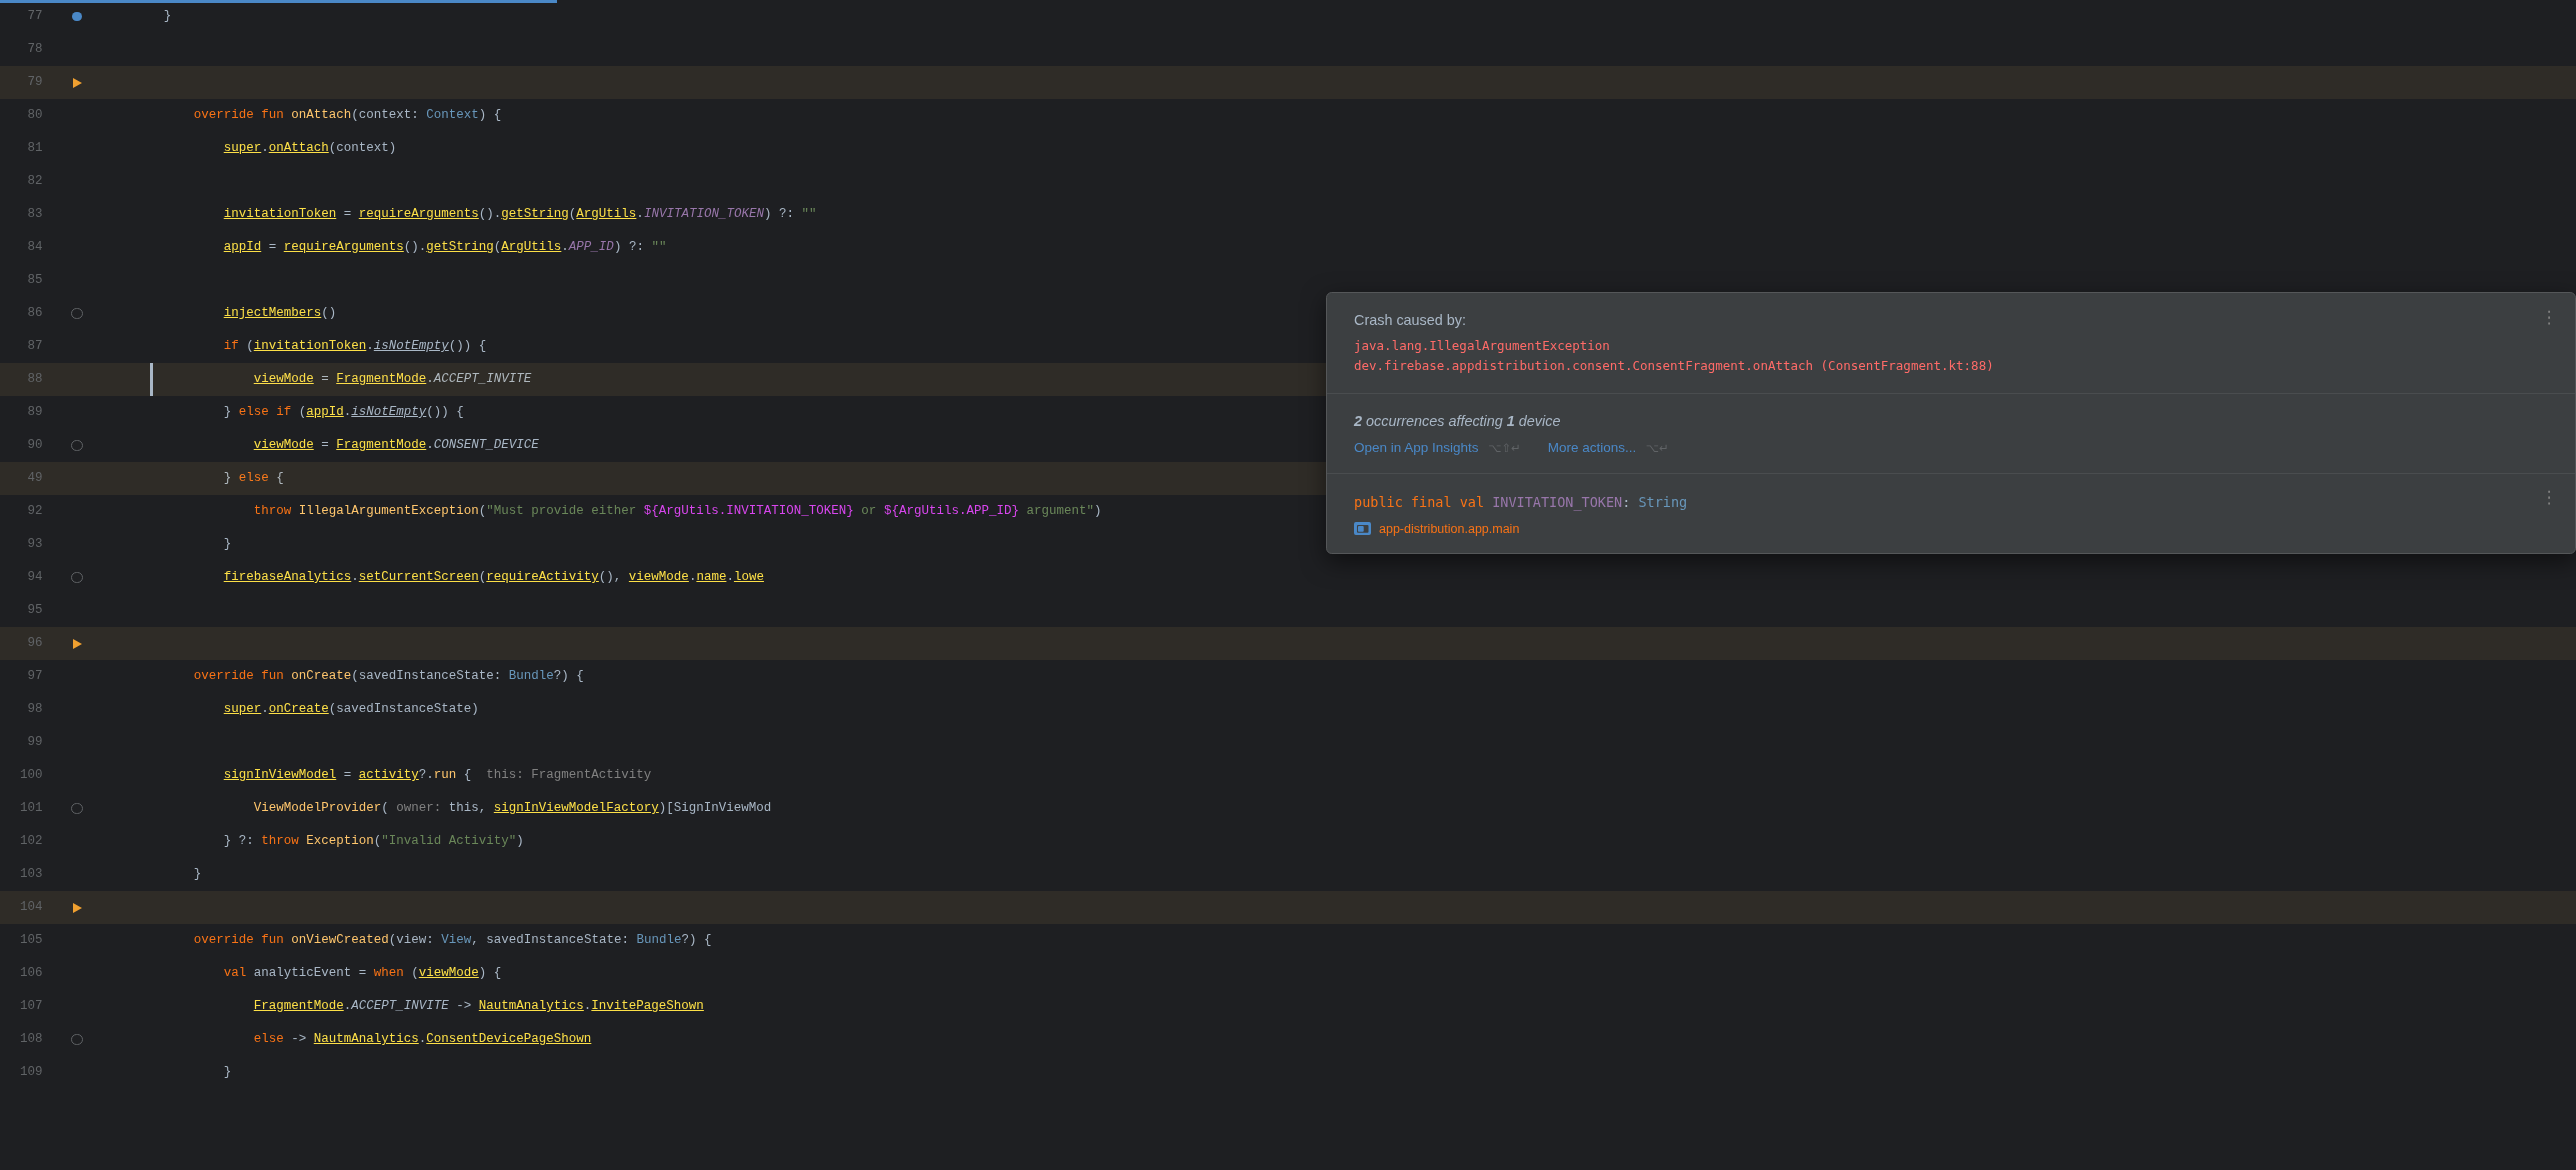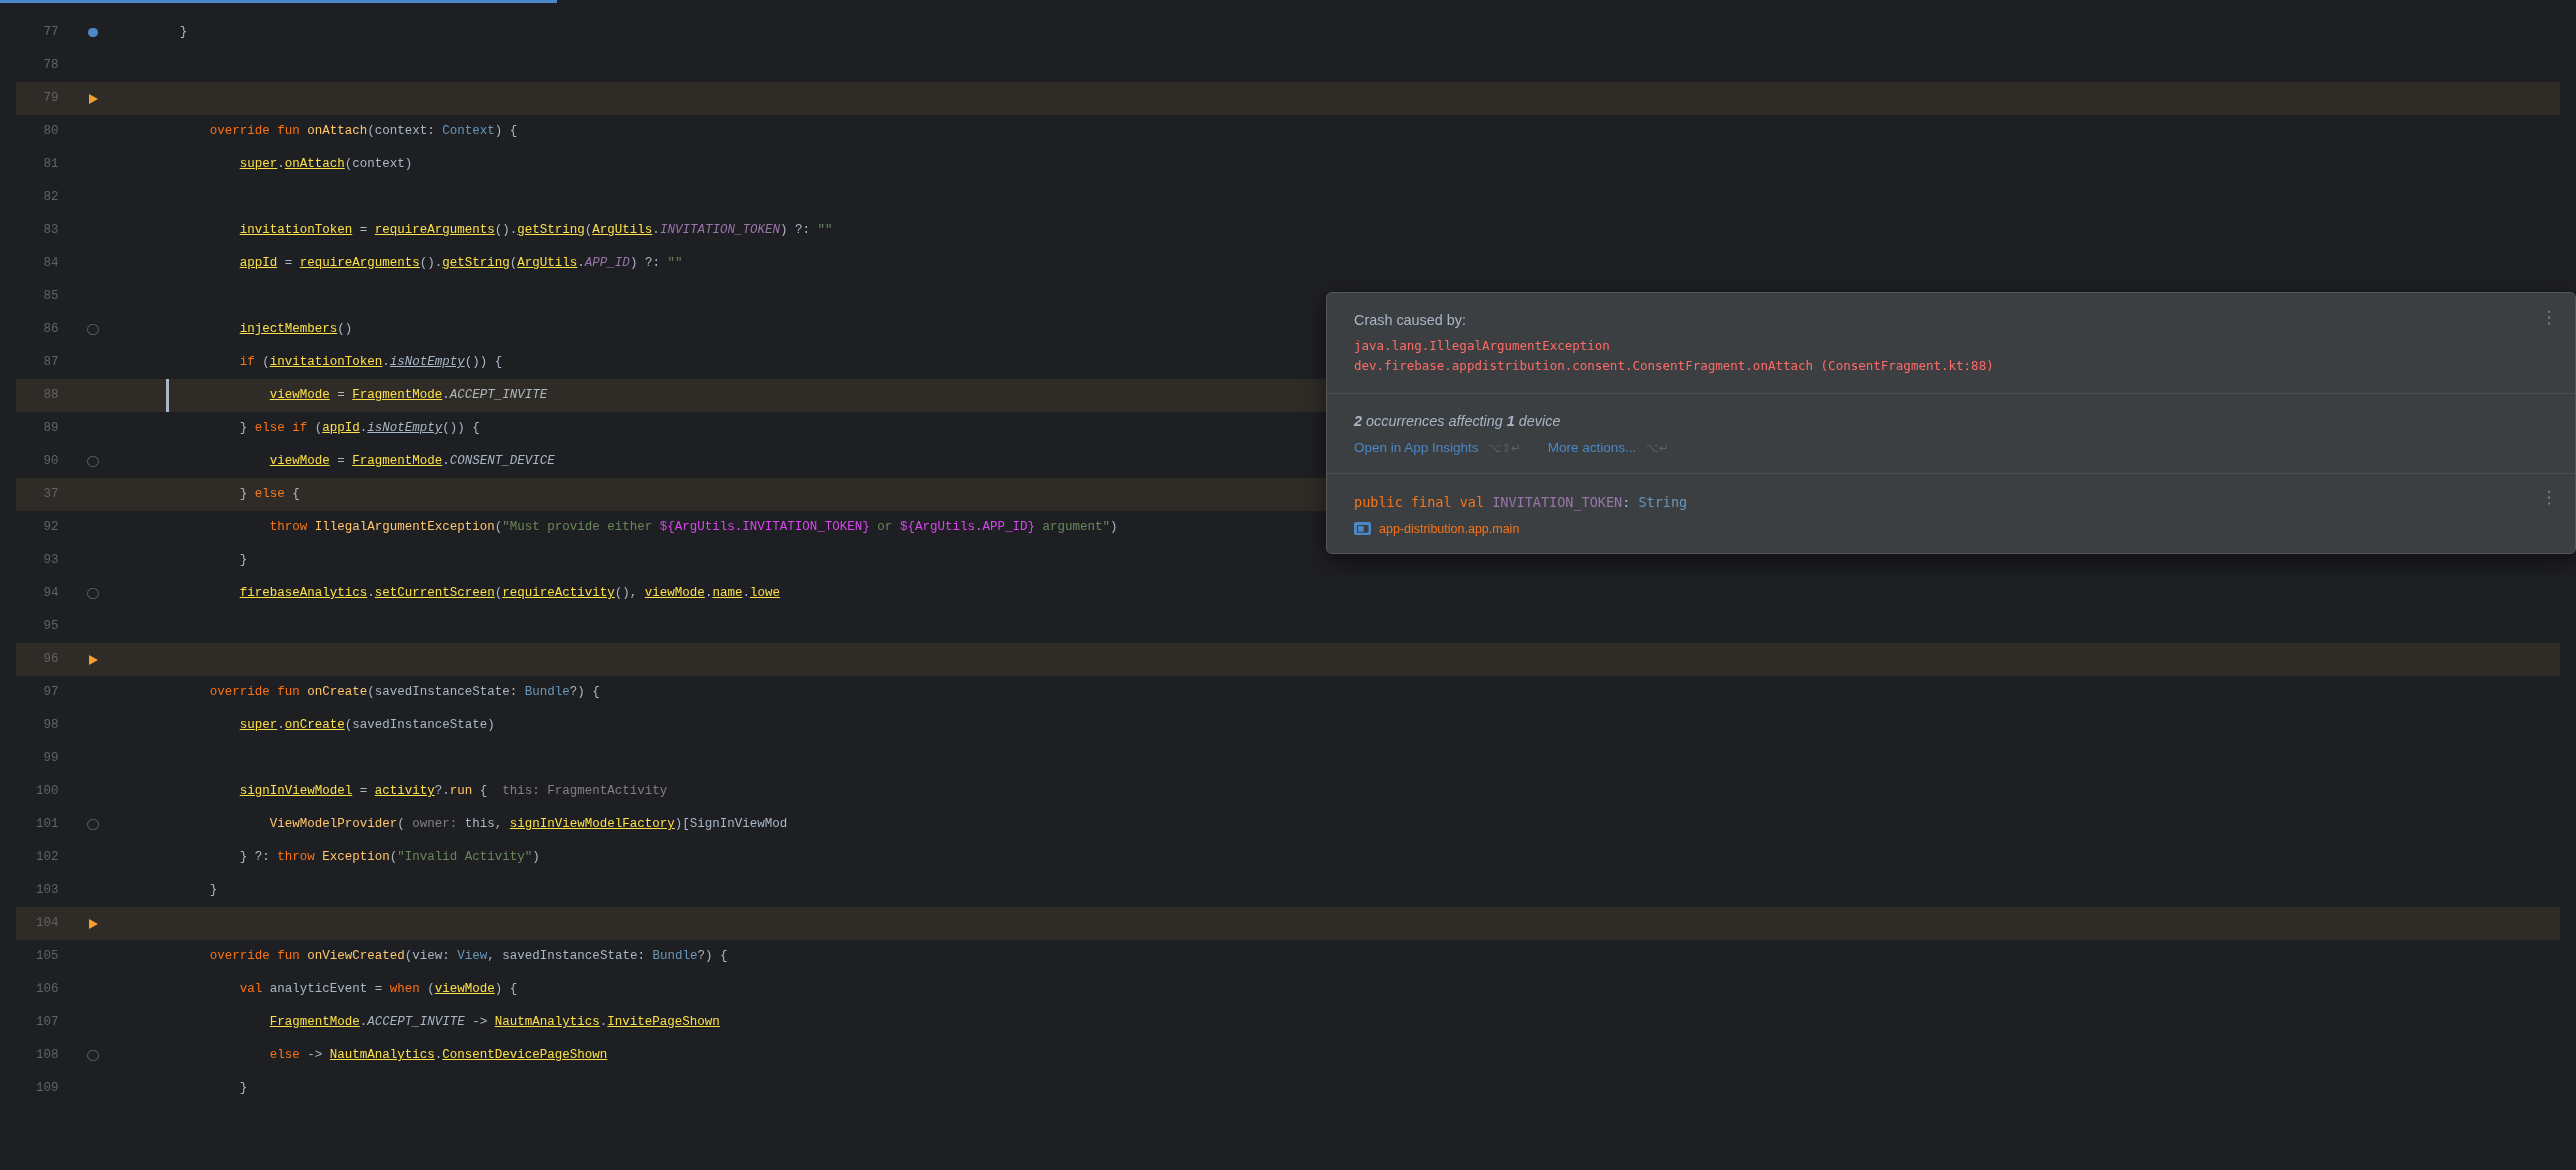--- a/index.html
+++ b/index.html
@@ -16,21 +16,21 @@
     .editor-container {
       position: relative;
       width: 100%;
       height: 100%;
       background: #1e1f22;
     }
 
     .code-area {
       width: 100%;
       height: 100%;
-      padding: 16px;
+      padding: 0;
     }
 
     .code-line {
       display: flex;
       align-items: stretch;
       height: 33px;
       position: relative;
     }
 
     .code-line.highlighted {
@@ -362,21 +362,21 @@
       <div class="line-number">90</div>
       <div class="line-gutter">
         <div class="gutter-circle"></div>
       </div>
       <div class="line-content">
         <span class="white">        } </span><span class="kw">else </span><span class="white">{</span>
       </div>
     </div>
 
     <div class="code-line highlighted">
-      <div class="line-number">37</div>
+      <div class="line-number">49</div>
       <div class="line-gutter"></div>
       <div class="line-content">
         <span class="white">            </span><span class="kw">throw </span><span class="fn">IllegalArgumentException</span><span class="white">(</span><span class="string">"Must provide either </span><span class="string-ref">${ArgUtils.INVITATION_TOKEN}</span><span class="string"> or </span><span class="string-ref">${ArgUtils.APP_ID}</span><span class="string"> argument"</span><span class="white">)</span>
       </div>
     </div>
 
     <div class="code-line">
       <div class="line-number">92</div>
       <div class="line-gutter"></div>
       <div class="line-content">

